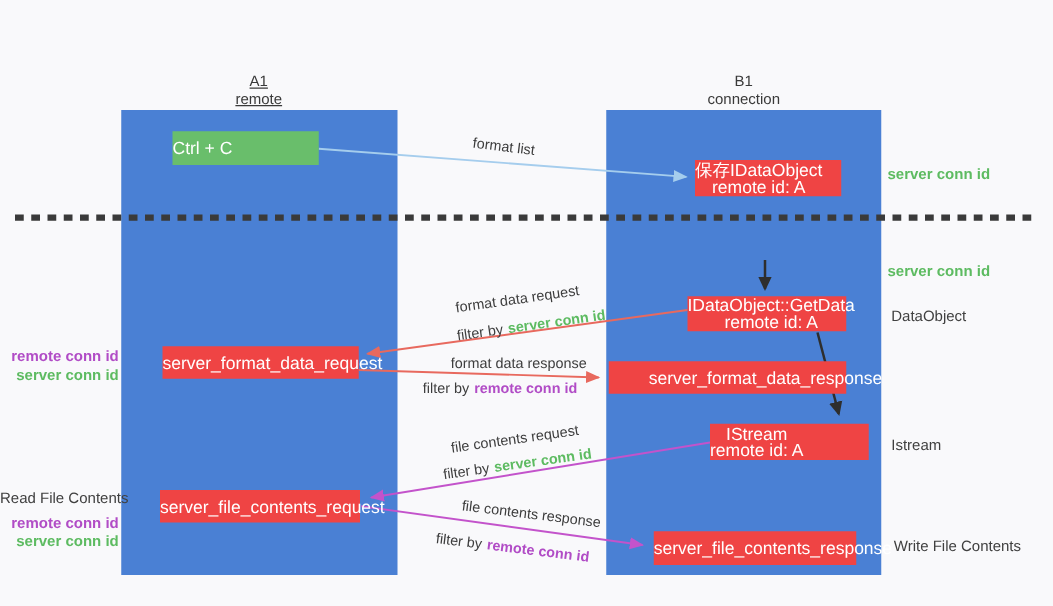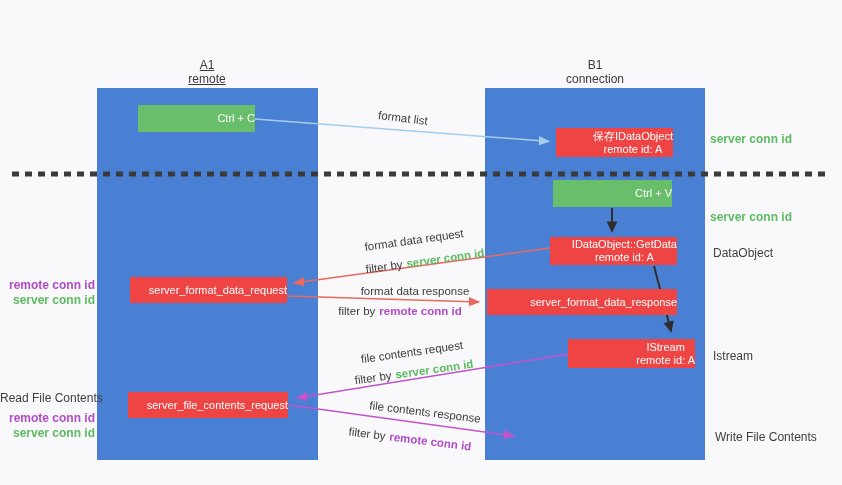--- a/index.html
+++ b/index.html
@@ -11,22 +11,22 @@
   }
   .abs{position:absolute;}
   
   .title{top:10px;left:421px;transform:translateX(-50%);text-align:center;
          font-size:15px;line-height:19px;color:#3a3a3a;white-space:nowrap;}
   
   .lane-header{transform:translateX(-50%);text-align:center;font-size:12px;line-height:14px;color:#3a3a3a;}
   
   .lane{background:#4a80d4;top:88px;height:372px;}
   
-  .node{display:flex;align-items:center;justify-content:flex-end;text-align:center;
-        color:#ffffff;font-size:11px;line-height:13px;white-space:nowrap;}
+  .node{display:flex;align-items:center;justify-content:flex-start;text-align:center;
+        color:#ffffff;font-size:14px;line-height:13px;white-space:nowrap;}
   .node.green{background:#69be6b;}
   .node.orange{background:#ef4444;}
   
   .elabel{font-size:11.5px;color:#3d3d3d;white-space:nowrap;transform:translate(-50%,-50%);}
   .elabel.rot-up{transform:translate(-50%,-50%) rotate(-8deg);}
   .elabel.rot-down{transform:translate(-50%,-50%) rotate(7deg);}
   .fprefix{margin-right:4px;}
   .green-id{color:#5dbb61;font-weight:bold;}
   .purple-id{color:#b14cc6;font-weight:bold;}
   
@@ -84,23 +84,20 @@
     <span>Ctrl + C</span>
   </div>
 
   <div class="abs node orange" style="left:556px;top:128px;width:117px;height:29px;">
     <div>
       <div>保存IDataObject</div>
       <div>remote id: A</div>
     </div>
   </div>
 
-  <div class="abs node green" style="left:553px;top:180px;width:119px;height:27px;">
-    <span>Ctrl + V</span>
-  </div>
 
   <div class="abs node orange" style="left:550px;top:237px;width:127px;height:28px;">
     <div>
       <div>IDataObject::GetData</div>
       <div>remote id: A</div>
     </div>
   </div>
 
   <div class="abs node orange" style="left:130px;top:277px;width:157px;height:26px;">
     <span>server_format_data_request</span>
@@ -114,20 +111,23 @@
     <div>
       <div>IStream</div>
       <div>remote id: A</div>
     </div>
   </div>
 
   <div class="abs node orange" style="left:128px;top:392px;width:160px;height:26px;">
     <span>server_file_contents_request</span>
   </div>
 
+  <div class="abs node orange" style="left:523px;top:425px;width:162px;height:27px;">
+    <span>server_file_contents_response</span>
+  </div>
 
   <div class="abs elabel rot-down" style="left:403px;top:118px;">format list</div>
 
   <div class="abs elabel rot-up" style="left:414px;top:240px;">format data request</div>
   <div class="abs elabel rot-up" style="left:425px;top:261px;">
     <span class="fprefix">filter by</span><span class="green-id">server conn id</span>
   </div>
 
   <div class="abs elabel" style="left:415px;top:291px;">format data response</div>
   <div class="abs elabel" style="left:400px;top:311px;">

